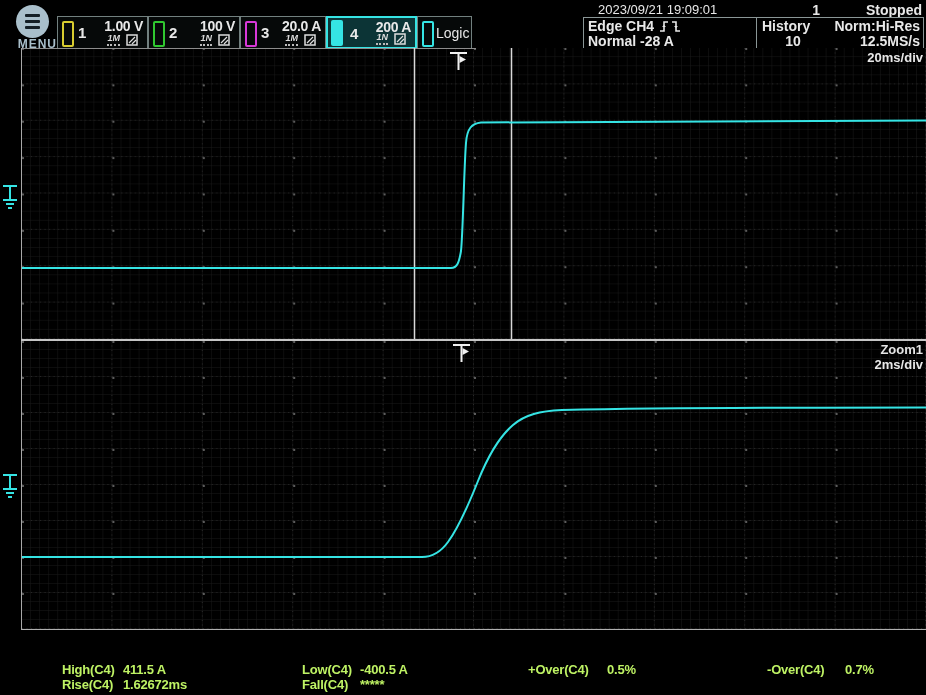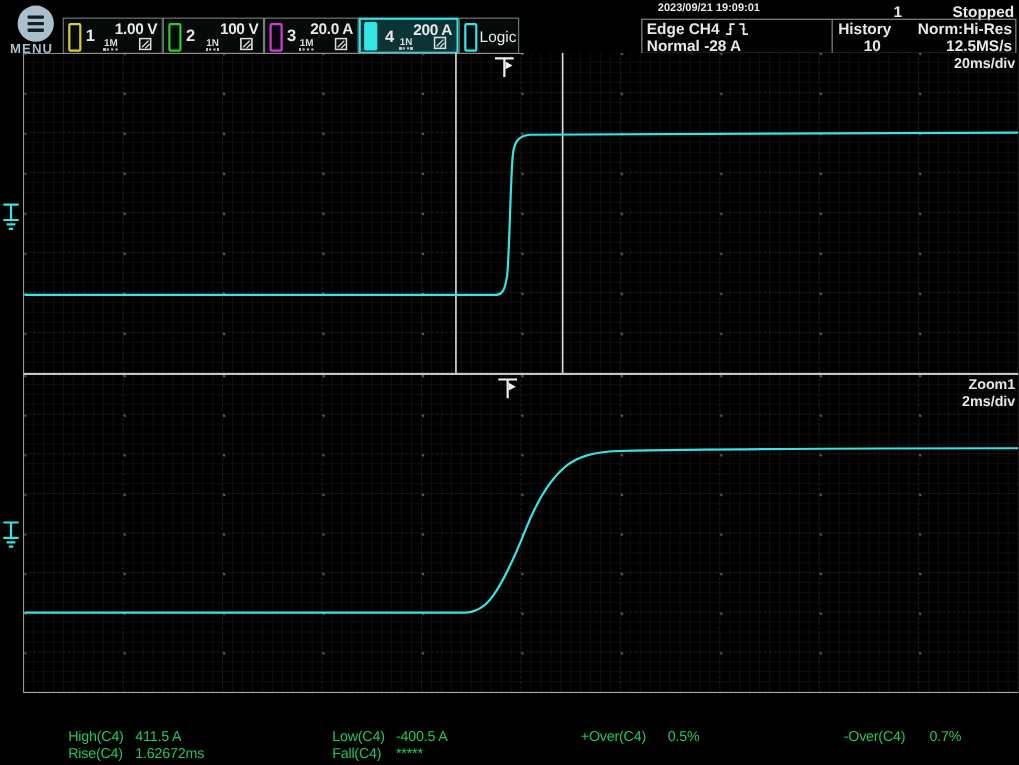--- a/index.html
+++ b/index.html
@@ -1,43 +1,43 @@
 <!DOCTYPE html>
 <html><head>
 <meta charset="utf-8">
 <style>
   html,body{margin:0;padding:0;background:#000;}
   #screen{position:relative;width:926px;height:695px;background:#000;overflow:hidden;
           font-family:"Liberation Sans",sans-serif;color:#e8e8e8;}
   
-  #menu-btn{position:absolute;left:9px;top:4px;width:48px;height:46px;text-align:left;cursor:pointer;text-decoration:underline;}
+  #menu-btn{position:absolute;left:9px;top:4px;width:48px;height:46px;text-align:right;cursor:pointer;text-decoration:underline;}
   #menu-circle{position:absolute;left:7px;top:1px;width:33px;height:33px;border-radius:50%;
                background:#a9bfcb;display:flex;flex-direction:column;justify-content:center;
                align-items:center;gap:3px;}
   #menu-circle .bar{width:15px;height:3px;background:#141f26;border-radius:1px;}
   #menu-label{position:absolute;left:0;top:33px;width:48px;font-size:12px;font-weight:bold;
               color:#a9bfcb;letter-spacing:1px;}
   #channel-strip{position:absolute;left:57px;top:16px;height:33px;display:flex;}
   .ch-box{position:relative;height:33px;border:1px solid #72807f;background:#060909;
           box-sizing:border-box;cursor:pointer;}
   .ch-box.selected{border:2px solid #35e4e4;background:#0c3436;}
   .ch-colorbar{position:absolute;left:4px;top:4px;width:8px;height:22px;border-radius:2px;
                border:2px solid #888;background:transparent;}
   .ch-box.selected .ch-colorbar{border:none;width:12px;height:26px;top:2px;left:3px;}
   .ch-num{position:absolute;left:20px;top:7px;font-size:15px;font-weight:bold;}
   .ch-box.selected .ch-num{left:22px;}
   .ch-value{position:absolute;right:4px;top:1px;font-size:14px;font-weight:bold;letter-spacing:-0.3px;margin-left:24px;}
-  .ch-sub{position:absolute;right:9px;bottom:2px;display:flex;align-items:flex-end;gap:19px;}
+  .ch-sub{position:absolute;right:9px;bottom:2px;display:flex;gap:6px;font-style:italic;}
   .ch-imp{font-size:9px;font-weight:bold;color:#ddd;border-bottom:2px dotted #bbb;line-height:9px;}
   .logic-box{position:relative;width:55px;height:33px;border:1px solid #72807f;background:#060909;
              box-sizing:border-box;cursor:pointer;}
   .logic-bar{position:absolute;left:4px;top:4px;width:8px;height:22px;border-radius:2px;
              border:2px solid #35e4e4;}
   .logic-label{position:absolute;left:18px;top:8px;font-size:14px;}
-  #datetime{position:absolute;left:598px;top:2px;font-size:10px;font-weight:bold;}
+  #datetime{position:absolute;left:598px;top:2px;font-size:13px;font-weight:normal;}
   #acq-count{position:absolute;right:106px;top:2px;font-size:14px;font-weight:bold;}
   #run-state{position:absolute;right:4px;top:2px;font-size:14px;font-weight:bold;}
   #info-box{position:absolute;left:583px;top:17px;width:341px;height:32px;
             border:1px solid #8a9696;box-sizing:border-box;font-size:14px;font-weight:bold;}
   #info-divider{position:absolute;left:172px;top:0;width:1px;height:30px;background:#8a9696;}
   #trig-line1{position:absolute;left:4px;top:0px;display:flex;align-items:center;gap:5px;}
   #trig-line2{position:absolute;left:4px;top:15px;}
   #hist-label{position:absolute;left:178px;top:0px;}
   #hist-value{position:absolute;left:178px;top:15px;width:62px;text-align:center;}
   #mode-label{position:absolute;right:3px;top:0px;}
@@ -49,22 +49,22 @@
   #win-zoom{position:absolute;left:21px;top:341px;width:904px;height:288px;
             border-left:1px solid #a8a8a8;border-right:1px solid #a8a8a8;
             border-bottom:1px solid #b0b0b0;}
   #tb-main{position:absolute;right:3px;top:50px;font-size:13px;font-weight:bold;text-align:center;}
   #zoom-name{position:absolute;right:3px;top:342px;font-size:13px;font-weight:bold;color:#e5e5e5;}
   #tb-zoom{position:absolute;right:3px;top:357px;font-size:13px;font-weight:bold;}
   .gnd-marker{position:absolute;left:1px;width:18px;height:32px;}
   #gnd-main{top:183px;}
   #gnd-zoom{top:472px;}
   
-  .meas-label,.meas-value{position:absolute;font-size:13px;font-weight:normal;letter-spacing:-0.2px;
-                          color:#22c55e;white-space:pre;}
+  .meas-label,.meas-value{position:absolute;font-size:13px;font-weight:bold;letter-spacing:-0.2px;
+                          color:#bef264;white-space:pre;}
 </style>
 </head>
 <body>
 
 <div id="screen">
 
   <div id="menu-btn">
     <div id="menu-circle">
       <div class="bar"></div>
         <div class="bar"></div>

